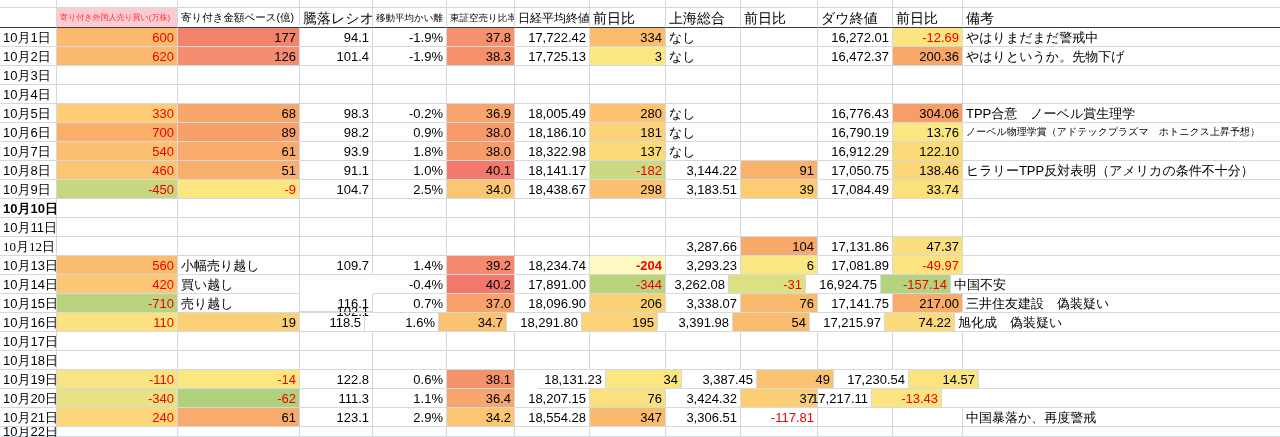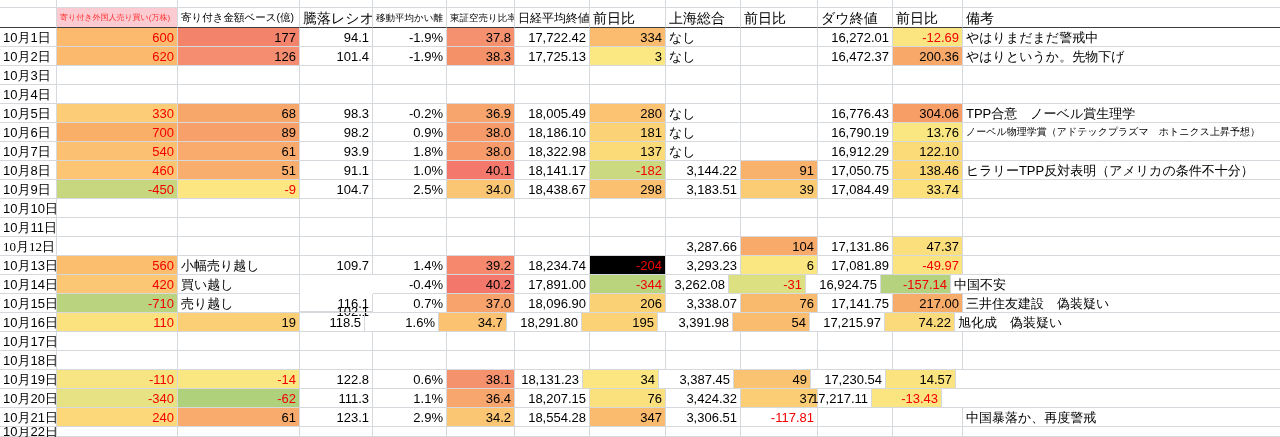--- a/index.html
+++ b/index.html
@@ -204,21 +204,21 @@
       <div class="cell" style="width: 68px; background: rgb(251, 198, 115);">34.0</div>
       <div class="cell" style="width: 75px;">18,438.67</div>
       <div class="cell" style="width: 76px; background: rgb(251, 192, 112);">298</div>
       <div class="cell" style="width: 75px;">3,183.51</div>
       <div class="cell" style="width: 77px; background: rgb(251, 204, 116);">39</div>
       <div class="cell" style="width: 75px;">17,084.49</div>
       <div class="cell" style="width: 70px; background: rgb(251, 224, 124);">33.74</div>
       <div class="cell m-cell"></div>
     </div>
     <div class="row body">
-      <div class="cell date-cell left" style="width: 57px;">10月10日</div>
+      <div class="cell date-cell left" style="width: 57px; font-weight: bold;">10月10日</div>
       <div class="cell" style="width: 121px;"></div>
       <div class="cell" style="width: 122px;"></div>
       <div class="cell" style="width: 73px;"></div>
       <div class="cell" style="width: 74px;"></div>
       <div class="cell" style="width: 68px;"></div>
       <div class="cell" style="width: 75px;"></div>
       <div class="cell" style="width: 76px;"></div>
       <div class="cell" style="width: 75px;"></div>
       <div class="cell" style="width: 77px;"></div>
       <div class="cell" style="width: 75px;"></div>
@@ -256,21 +256,21 @@
       <div class="cell m-cell"></div>
     </div>
     <div class="row body">
       <div class="cell date-cell left" style="width: 57px;">10月13日</div>
       <div class="cell red" style="width: 121px; background: rgb(251, 190, 111);">560</div>
       <div class="cell left" style="width: 122px;">小幅売り越し</div>
       <div class="cell" style="width: 73px;">109.7</div>
       <div class="cell" style="width: 74px;">1.4%</div>
       <div class="cell" style="width: 68px; background: rgb(245, 136, 109);">39.2</div>
       <div class="cell" style="width: 75px;">18,234.74</div>
-      <div class="cell red" style="width: 76px; background: #000000;">-204</div>
+      <div class="cell red" style="width: 76px; background: #fef9c3; font-weight: bold;">-204</div>
       <div class="cell" style="width: 75px;">3,293.23</div>
       <div class="cell" style="width: 77px; background: rgb(251, 231, 130);">6</div>
       <div class="cell" style="width: 75px;">17,081.89</div>
       <div class="cell red" style="width: 70px; background: rgb(251, 227, 128);">-49.97</div>
       <div class="cell m-cell"></div>
     </div>
     <div class="row body">
       <div class="cell date-cell left" style="width: 57px;">10月14日</div>
       <div class="cell red" style="width: 121px; background: rgb(251, 199, 116);">420</div>
       <div class="cell left" style="width: 122px;">買い越し</div>
@@ -345,21 +345,21 @@
       <div class="cell" style="width: 70px;"></div>
       <div class="cell m-cell"></div>
     </div>
     <div class="row body">
       <div class="cell date-cell left" style="width: 57px;">10月19日</div>
       <div class="cell red" style="width: 121px; background: rgb(247, 229, 131);">-110</div>
       <div class="cell red" style="width: 122px; background: rgb(251, 231, 130);">-14</div>
       <div class="cell" style="width: 73px;">122.8</div>
       <div class="cell" style="width: 74px;">0.6%</div>
       <div class="cell" style="width: 68px; background: rgb(245, 146, 110);">38.1</div>
-      <div class="cell" style="width: 68px;">18,131.23</div>
+      <div class="cell" style="width: 68px; margin-left: 23px;">18,131.23</div>
       <div class="cell" style="width: 76px; background: rgb(251, 230, 130);">34</div>
       <div class="cell" style="width: 75px;">3,387.45</div>
       <div class="cell" style="width: 77px; background: rgb(250, 195, 113);">49</div>
       <div class="cell" style="width: 75px;">17,230.54</div>
       <div class="cell" style="width: 70px; background: rgb(251, 228, 128);">14.57</div>
       <div class="cell m-cell"></div>
     </div>
     <div class="row body">
       <div class="cell date-cell left" style="width: 57px;">10月20日</div>
       <div class="cell red" style="width: 121px; background: rgb(231, 227, 133);">-340</div>

